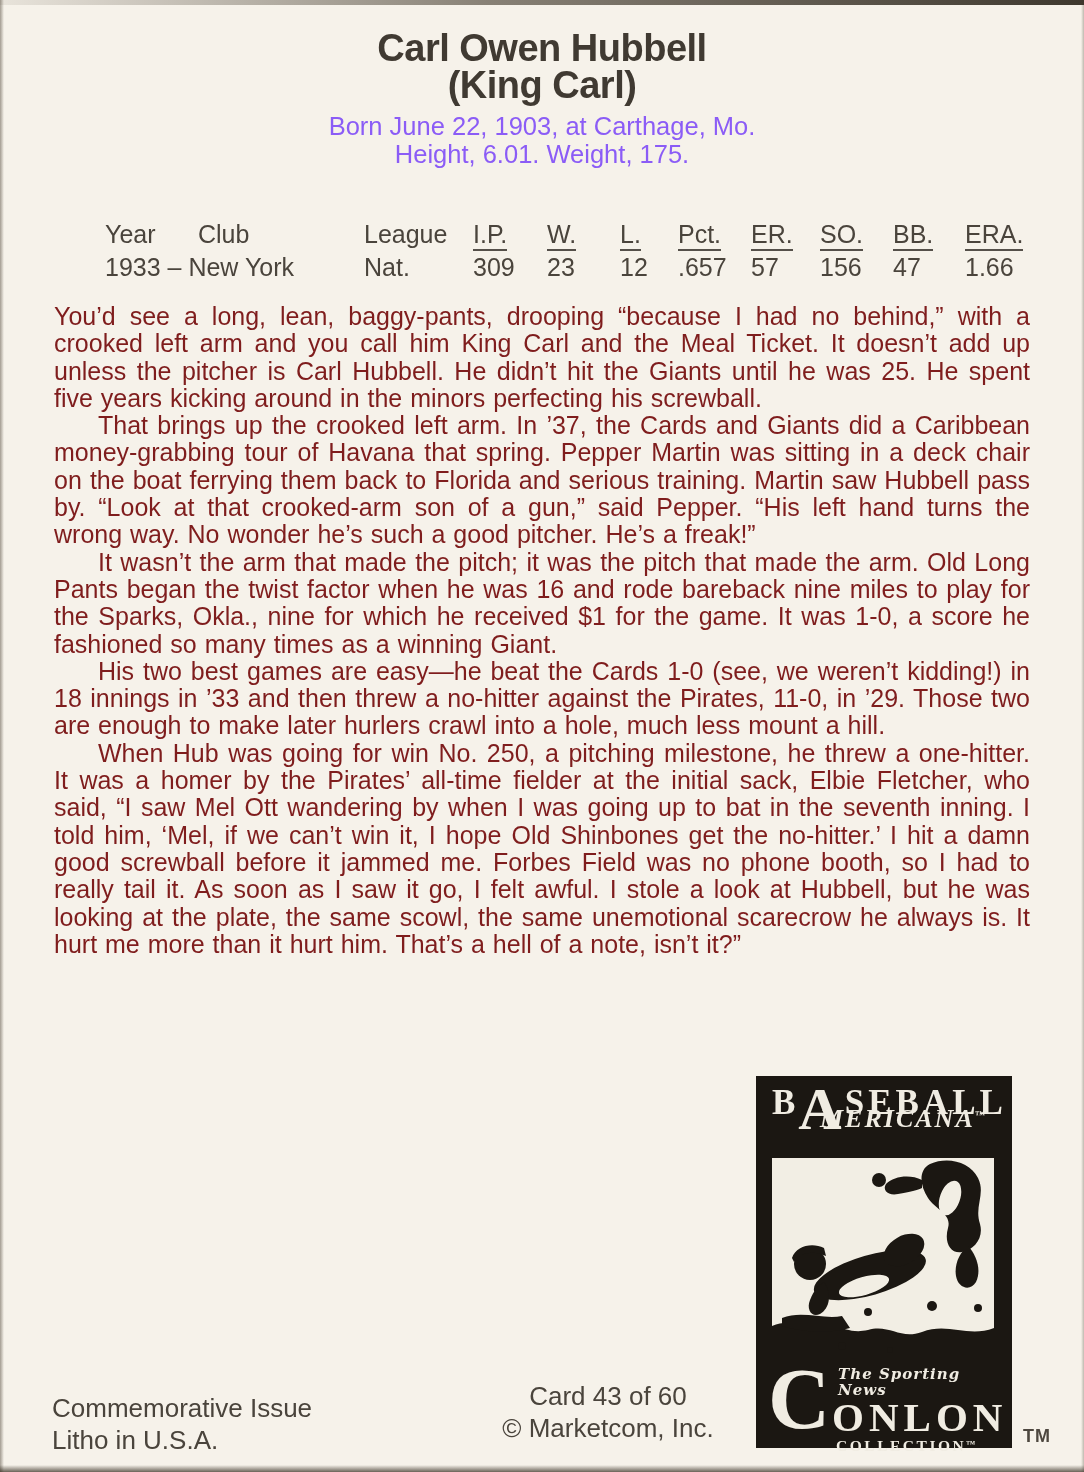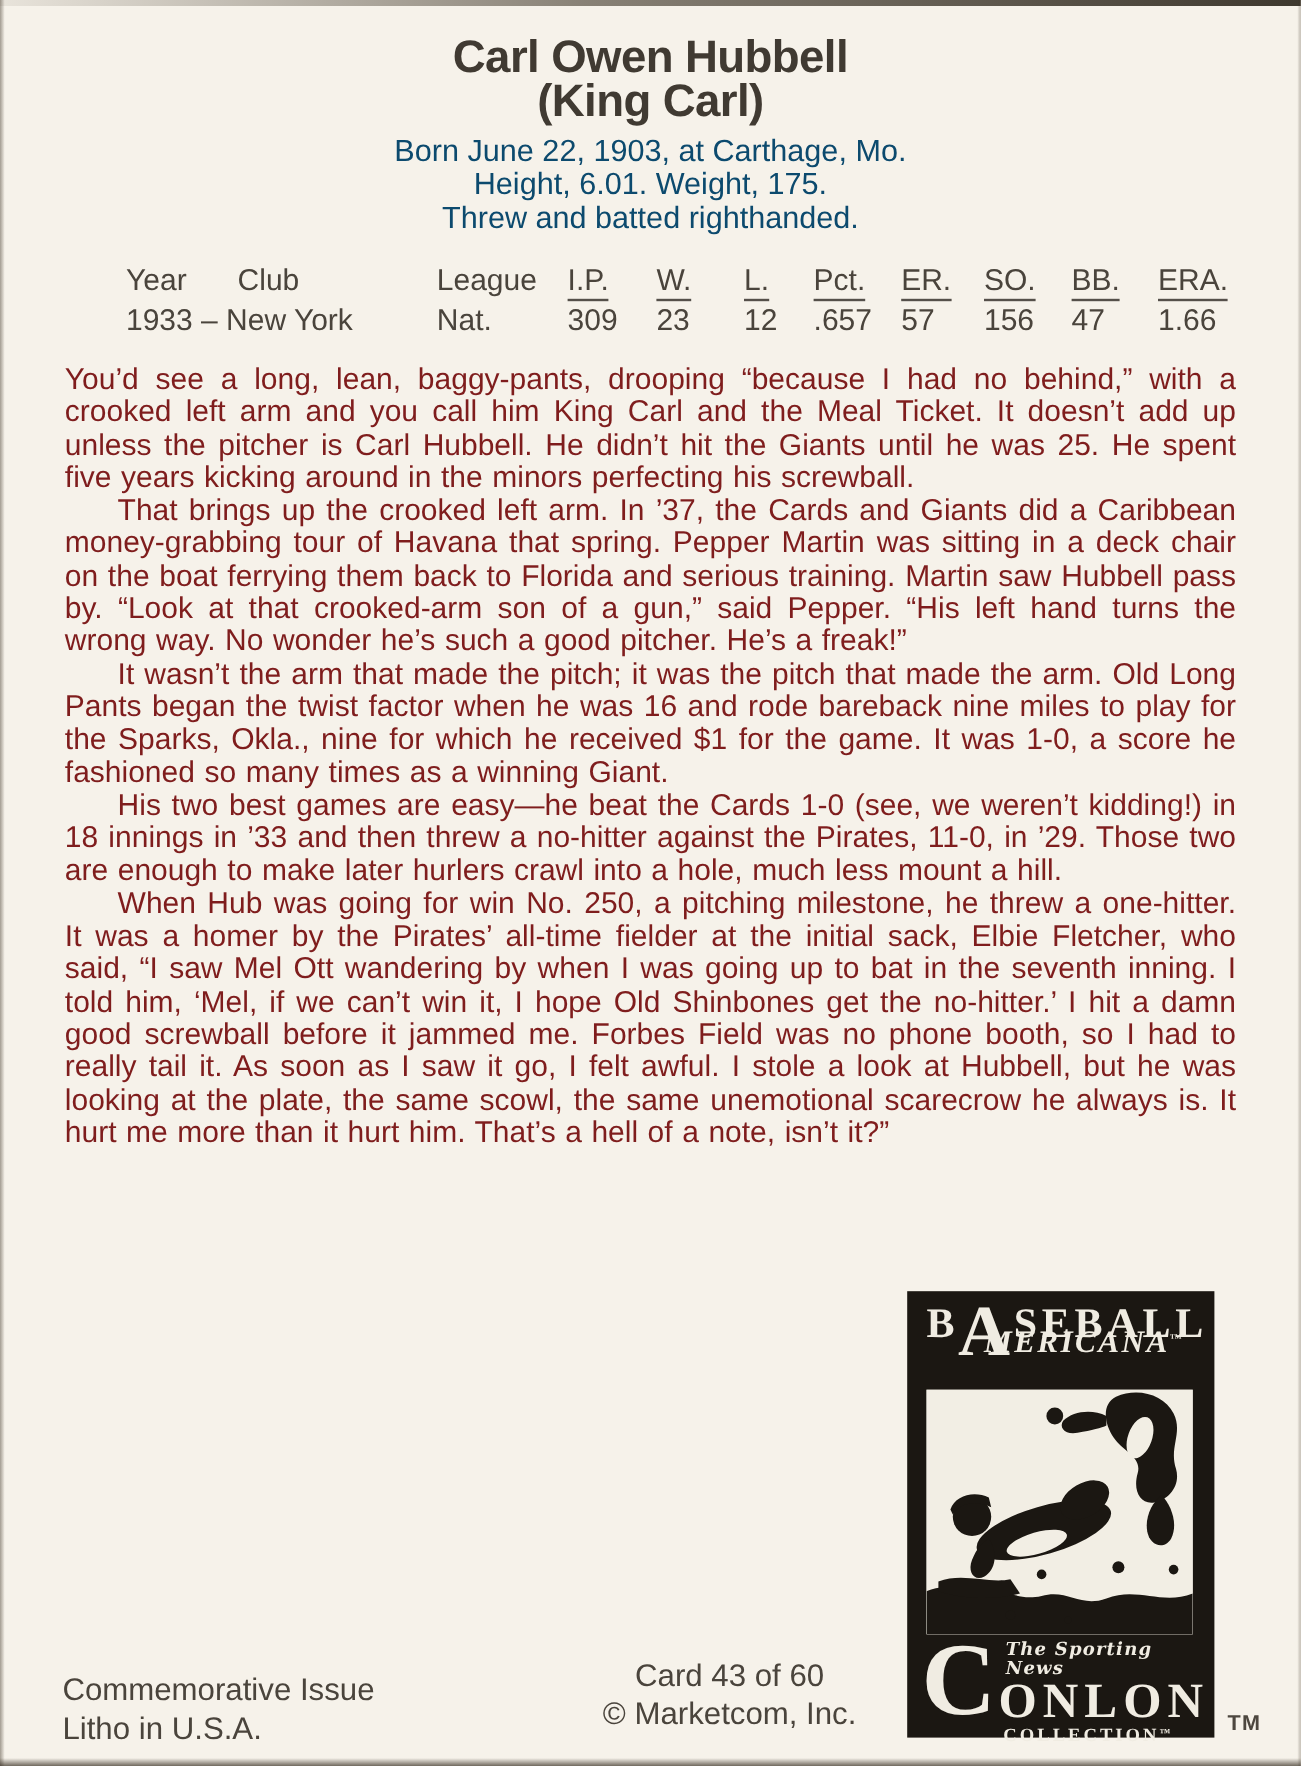--- a/index.html
+++ b/index.html
@@ -19,21 +19,21 @@
     background:linear-gradient(to right, rgba(60,50,36,.45), rgba(60,50,36,0));}
   .edge-bottom{left:0;right:0;bottom:0;height:7px;
     background:linear-gradient(to top, rgba(45,36,24,.7), rgba(45,36,24,0));}
   .edge-right{top:0;right:0;bottom:0;width:3px;
     background:linear-gradient(to left, rgba(60,50,36,.3), rgba(60,50,36,0));}
 
   .header{position:absolute;top:18px;left:0;width:100%;text-align:center;color:#403a32;margin-top:12px;}
   .title-line{font-size:38px;font-weight:bold;line-height:37px;letter-spacing:-0.5px;}
 
   .bio{position:absolute;top:112px;left:0;width:100%;text-align:center;}
-  .bio-line{font-size:25.5px;line-height:28px;color:#0c4a6e;}
+  .bio-line{font-size:25.5px;line-height:28px;color:#8b5cf6;}
 
   .stats{
     position:absolute;top:221px;left:105px;right:56px;
     display:grid;
     grid-template-columns:93px 166px 109px 74px 73px 58px 73px 69px 73px 72px 1fr;
     row-gap:7px;
     font-size:25px;line-height:26px;color:#4a443c;
   }
   .stats .u{border-bottom:2.5px solid #55504a;padding-bottom:1px;}
   .stats .yc{grid-column:1 / span 2;}
@@ -77,21 +77,20 @@
 <div class="card">
 
   <div class="header">
     <div class="title-line">Carl Owen Hubbell</div>
     <div class="title-line">(King Carl)</div>
   </div>
 
   <div class="bio">
       <div class="bio-line">Born June 22, 1903, at Carthage, Mo.</div>
       <div class="bio-line">Height, 6.01. Weight, 175.</div>
-      <div class="bio-line">Threw and batted righthanded.</div>
     </div>
 
   <div class="stats">
       <div><span>Year</span></div>
       <div><span>Club</span></div>
       <div><span>League</span></div>
       <div><span class="u">I.P.</span></div>
       <div><span class="u">W.</span></div>
       <div><span class="u">L.</span></div>
       <div><span class="u">Pct.</span></div>

